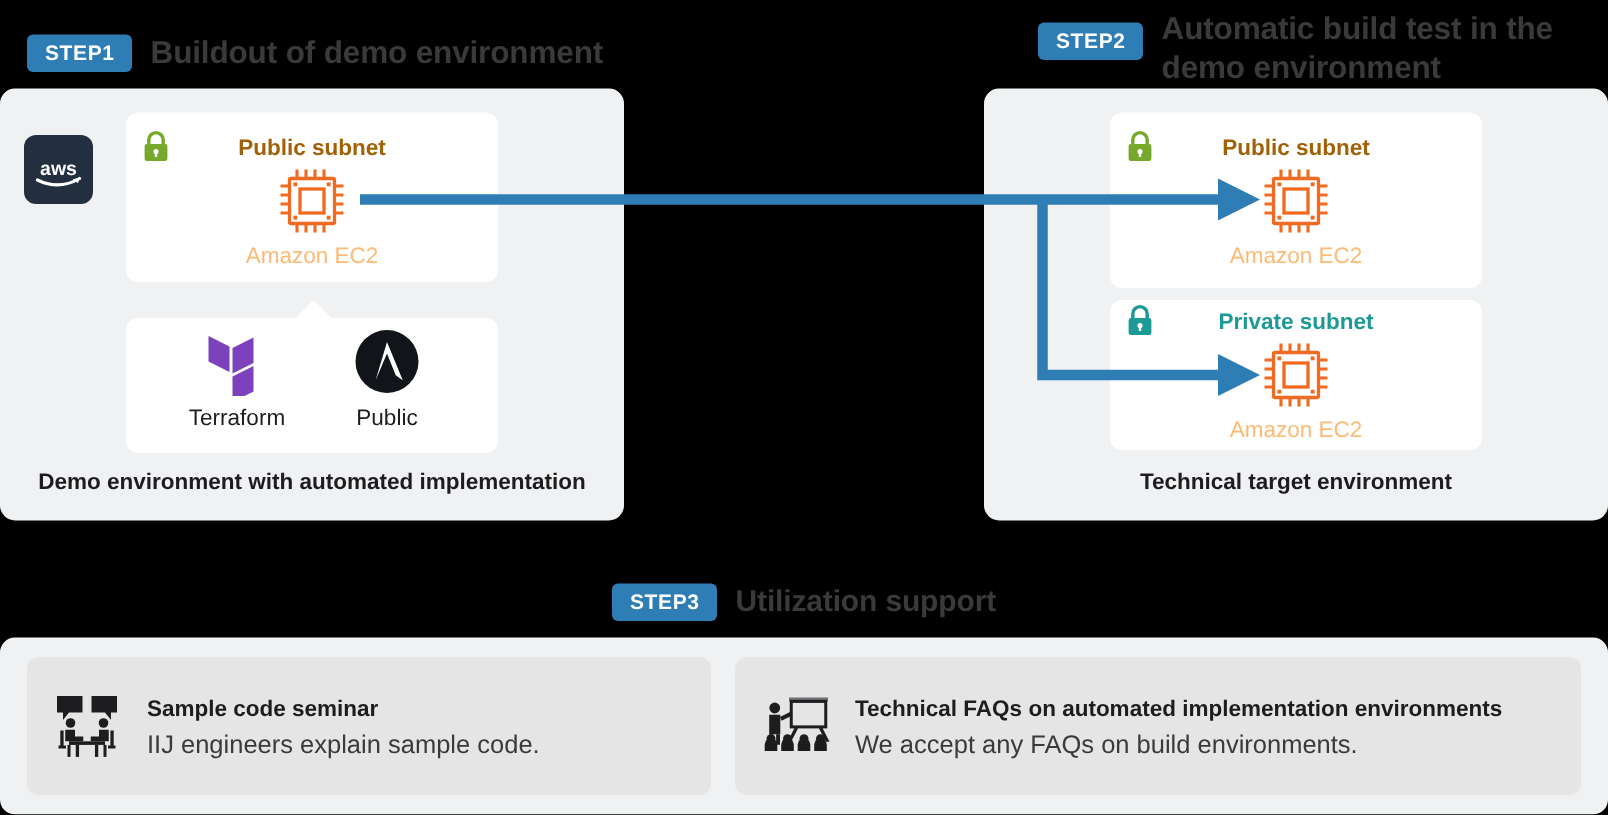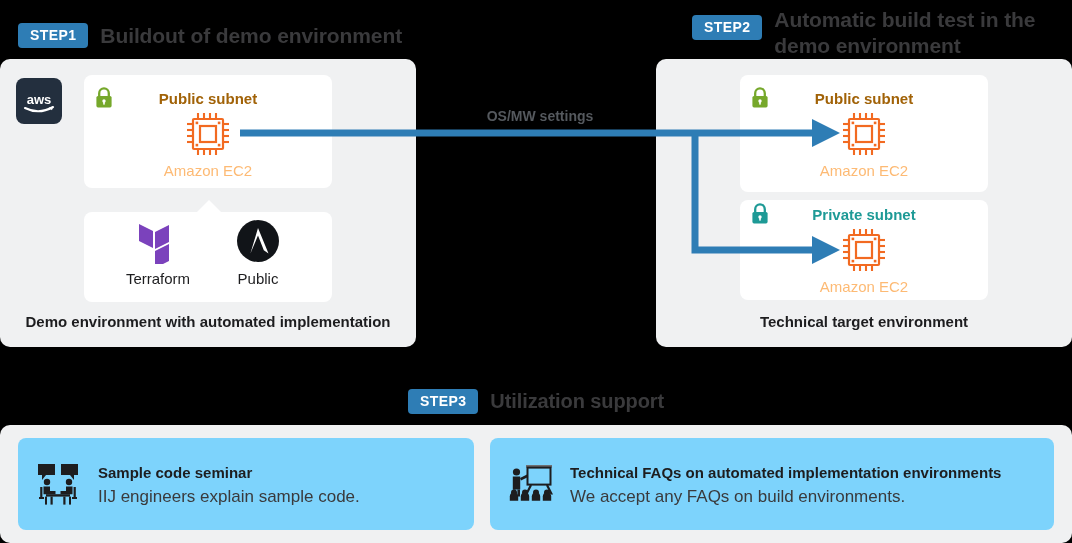--- a/index.html
+++ b/index.html
@@ -90,21 +90,21 @@
     top: 200px;
     width: 0; height: 0;
     border-left: 13px solid transparent;
     border-right: 13px solid transparent;
     border-bottom: 13px solid #FFFFFF;
   }
 
   
   #aws-tile {
     position: absolute;
-    left: 16px; top: 78px;
+    left: 16px; top: 90px;
     width: 46px; height: 46px;
     background: #232F3E;
     border-radius: 8px;
     display: flex;
     align-items: center;
     justify-content: center;
   }
 
   
   .lock { position: absolute; width: 20px; height: 24px; }
@@ -185,21 +185,21 @@
     width: 200px;
     text-align: center;
     font-size: 14px;
     font-weight: bold;
     color: #55595E;
   }
 
   
   .support-card {
     position: absolute;
-    background: #7dd3fc;
+    background: #e5e5e5;
     border-radius: 8px;
     display: flex;
     align-items: center;
     gap: 14px;
     padding: 0 18px;
     box-sizing: border-box;
   }
   #support-1 { left: 18px;  top: 438px; width: 456px; height: 92px; }
   #support-2 { left: 490px; top: 438px; width: 564px; height: 92px; }
   .support-icon {
@@ -396,21 +396,20 @@
   <svg id="connector">
 
     <path d="M240 133 H816" stroke="#2E7DB5" stroke-width="7" fill="none"></path>
 
     <path d="M695 133 V250 H816" stroke="#2E7DB5" stroke-width="7" fill="none"></path>
 
     <polygon points="812,119 840,133 812,147" fill="#2E7DB5"></polygon>
 
     <polygon points="812,236 840,250 812,264" fill="#2E7DB5"></polygon>
   </svg>
-  <div id="osmw-label">OS/MW settings</div>
 
   <div class="step-head" id="step3-head">
     <span class="step-badge">STEP3</span>
     <span class="step-title">Utilization support</span>
   </div>
 
   <div class="panel" id="panel-step3"></div>
 
   <div class="support-card" id="support-1">
     <div class="support-icon">

